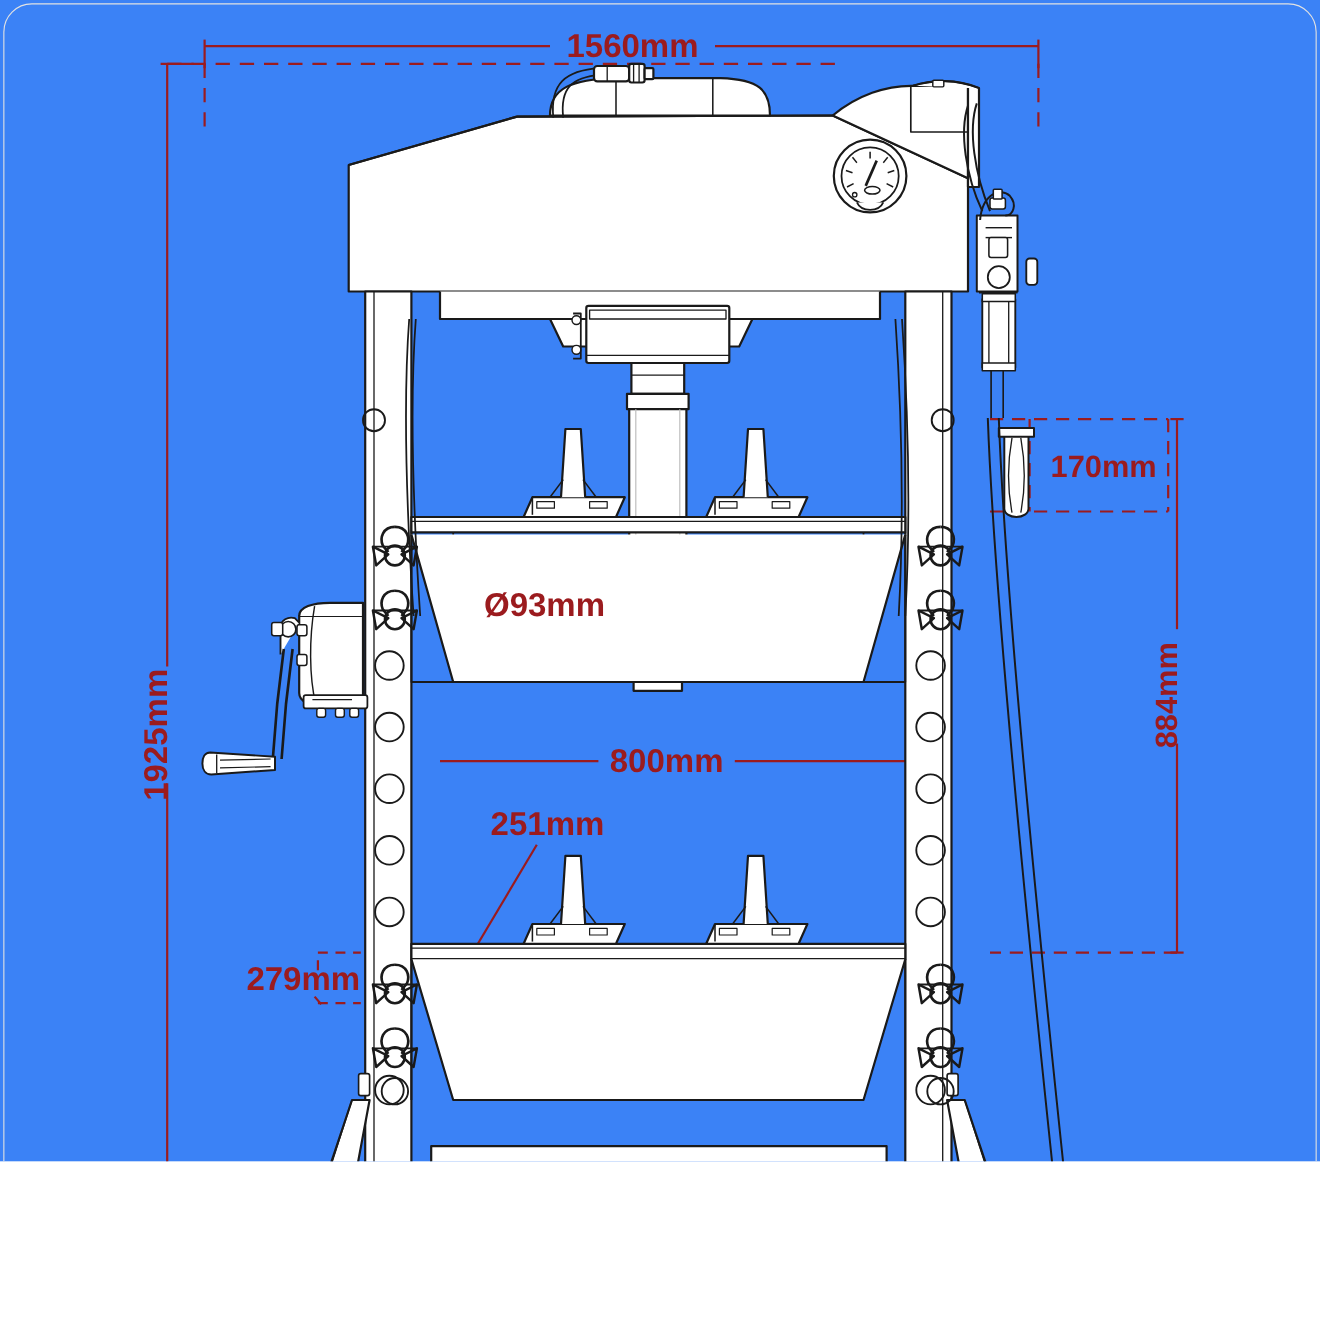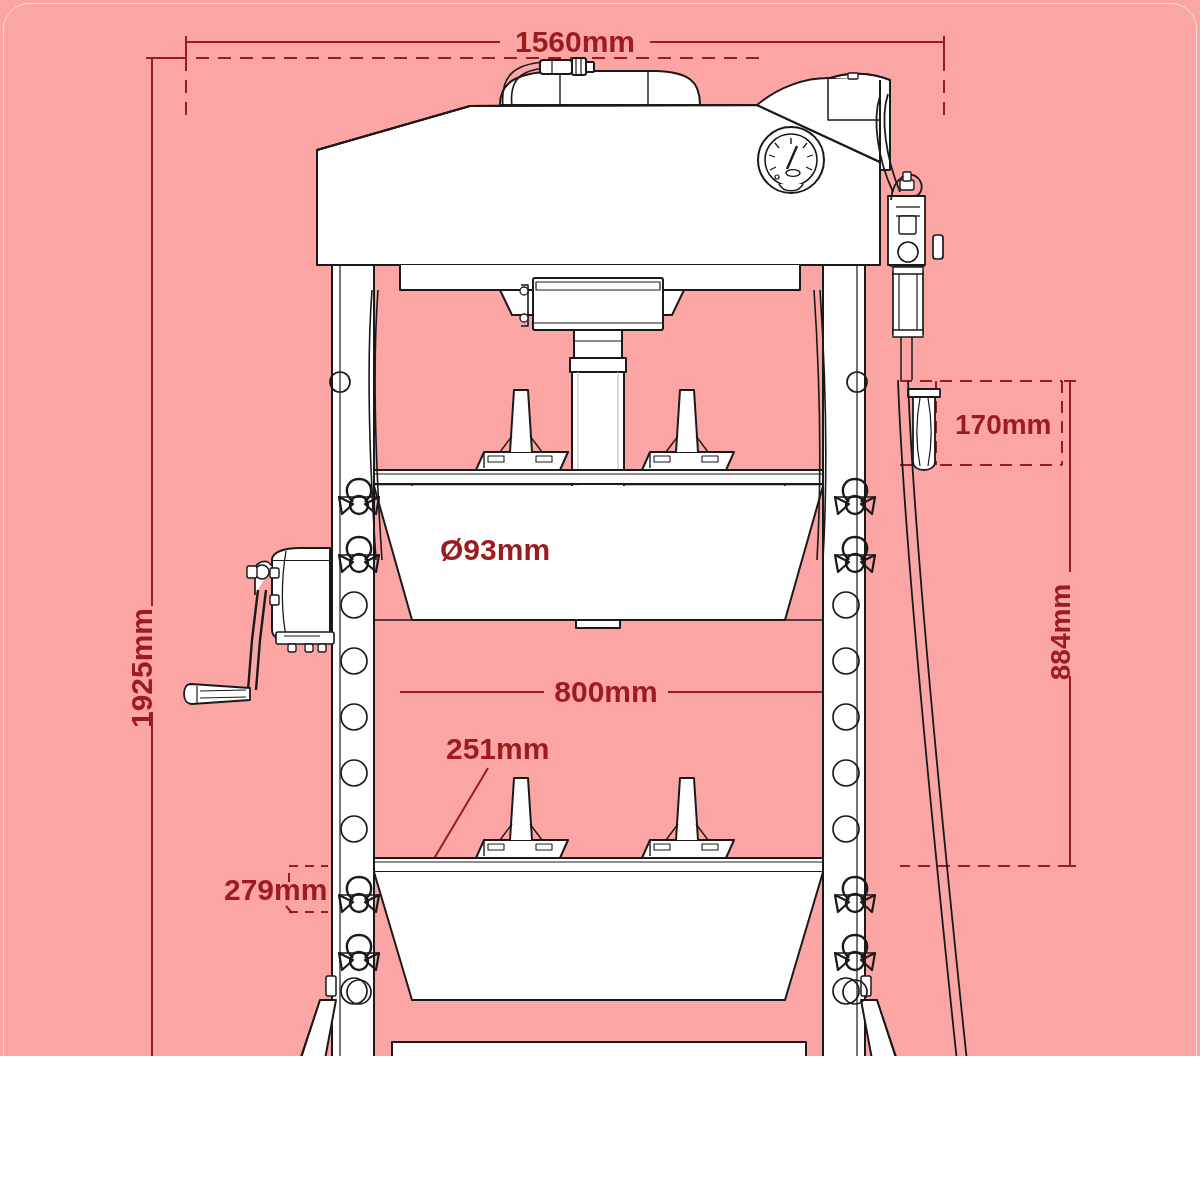--- a/index.html
+++ b/index.html
@@ -6,21 +6,21 @@
   html, body {
     margin: 0;
     padding: 0;
     background: #ffffff;
     font-family: "Liberation Sans", sans-serif;
   }
   #frame {
     position: relative;
     width: 1200px;
     height: 1056px;
-    background: #fca5a5;
+    background: #3b82f6;
     box-sizing: border-box;
     overflow: hidden;
   }
   #frame-border {
     position: absolute;
     left: 3px; top: 3px;
     width: 1194px; height: 1194px;
     border: 1px solid #e2e2e2;
     border-radius: 26px;
     box-sizing: border-box;

